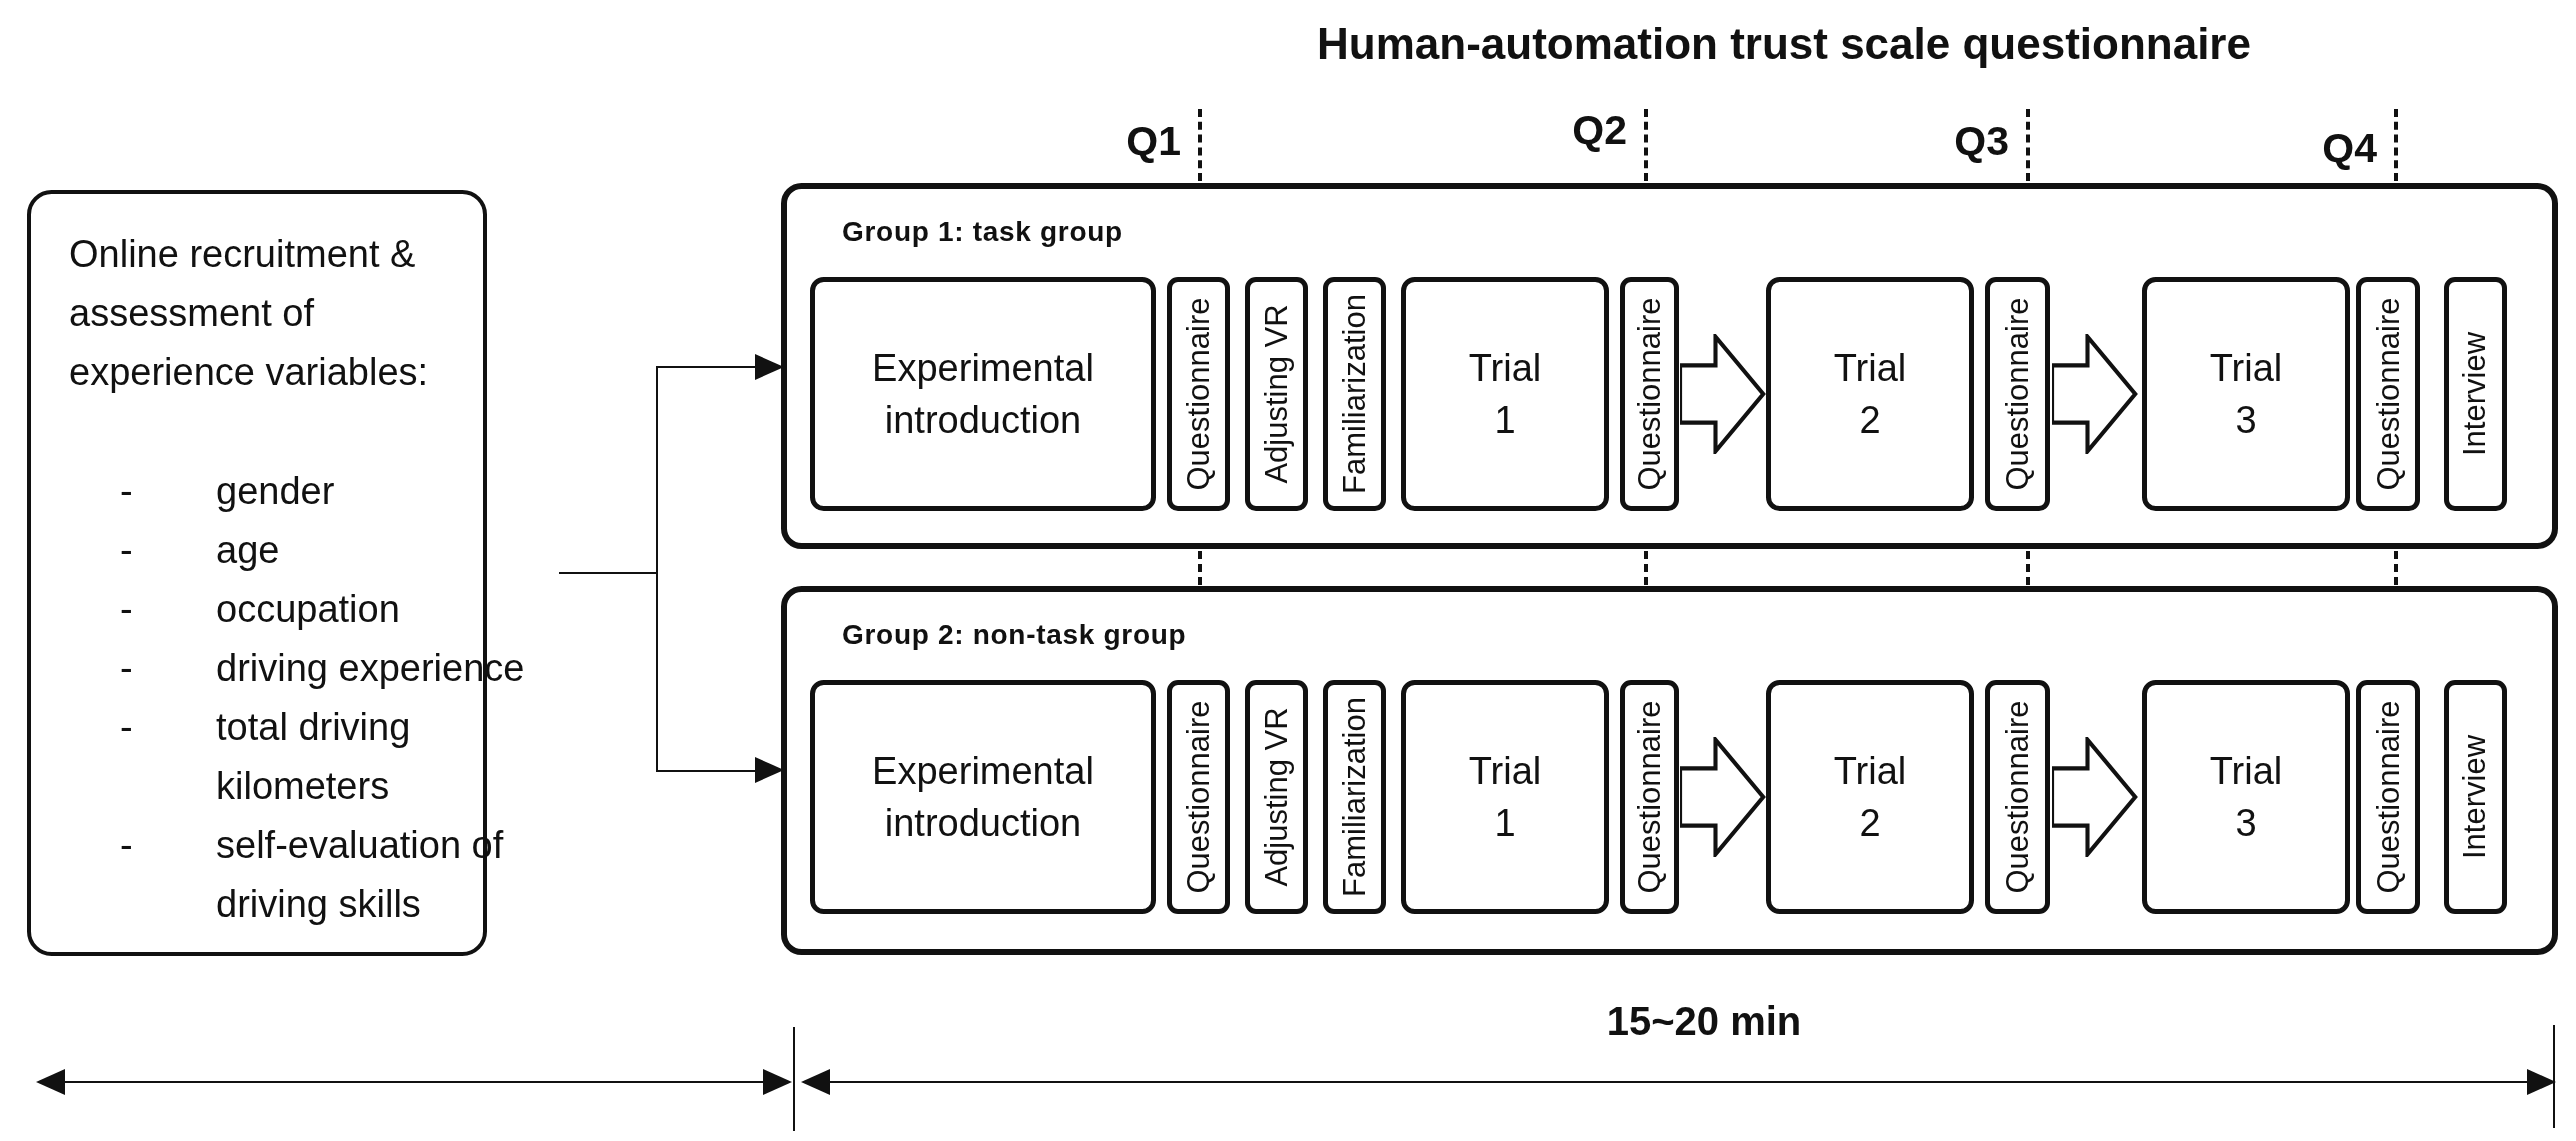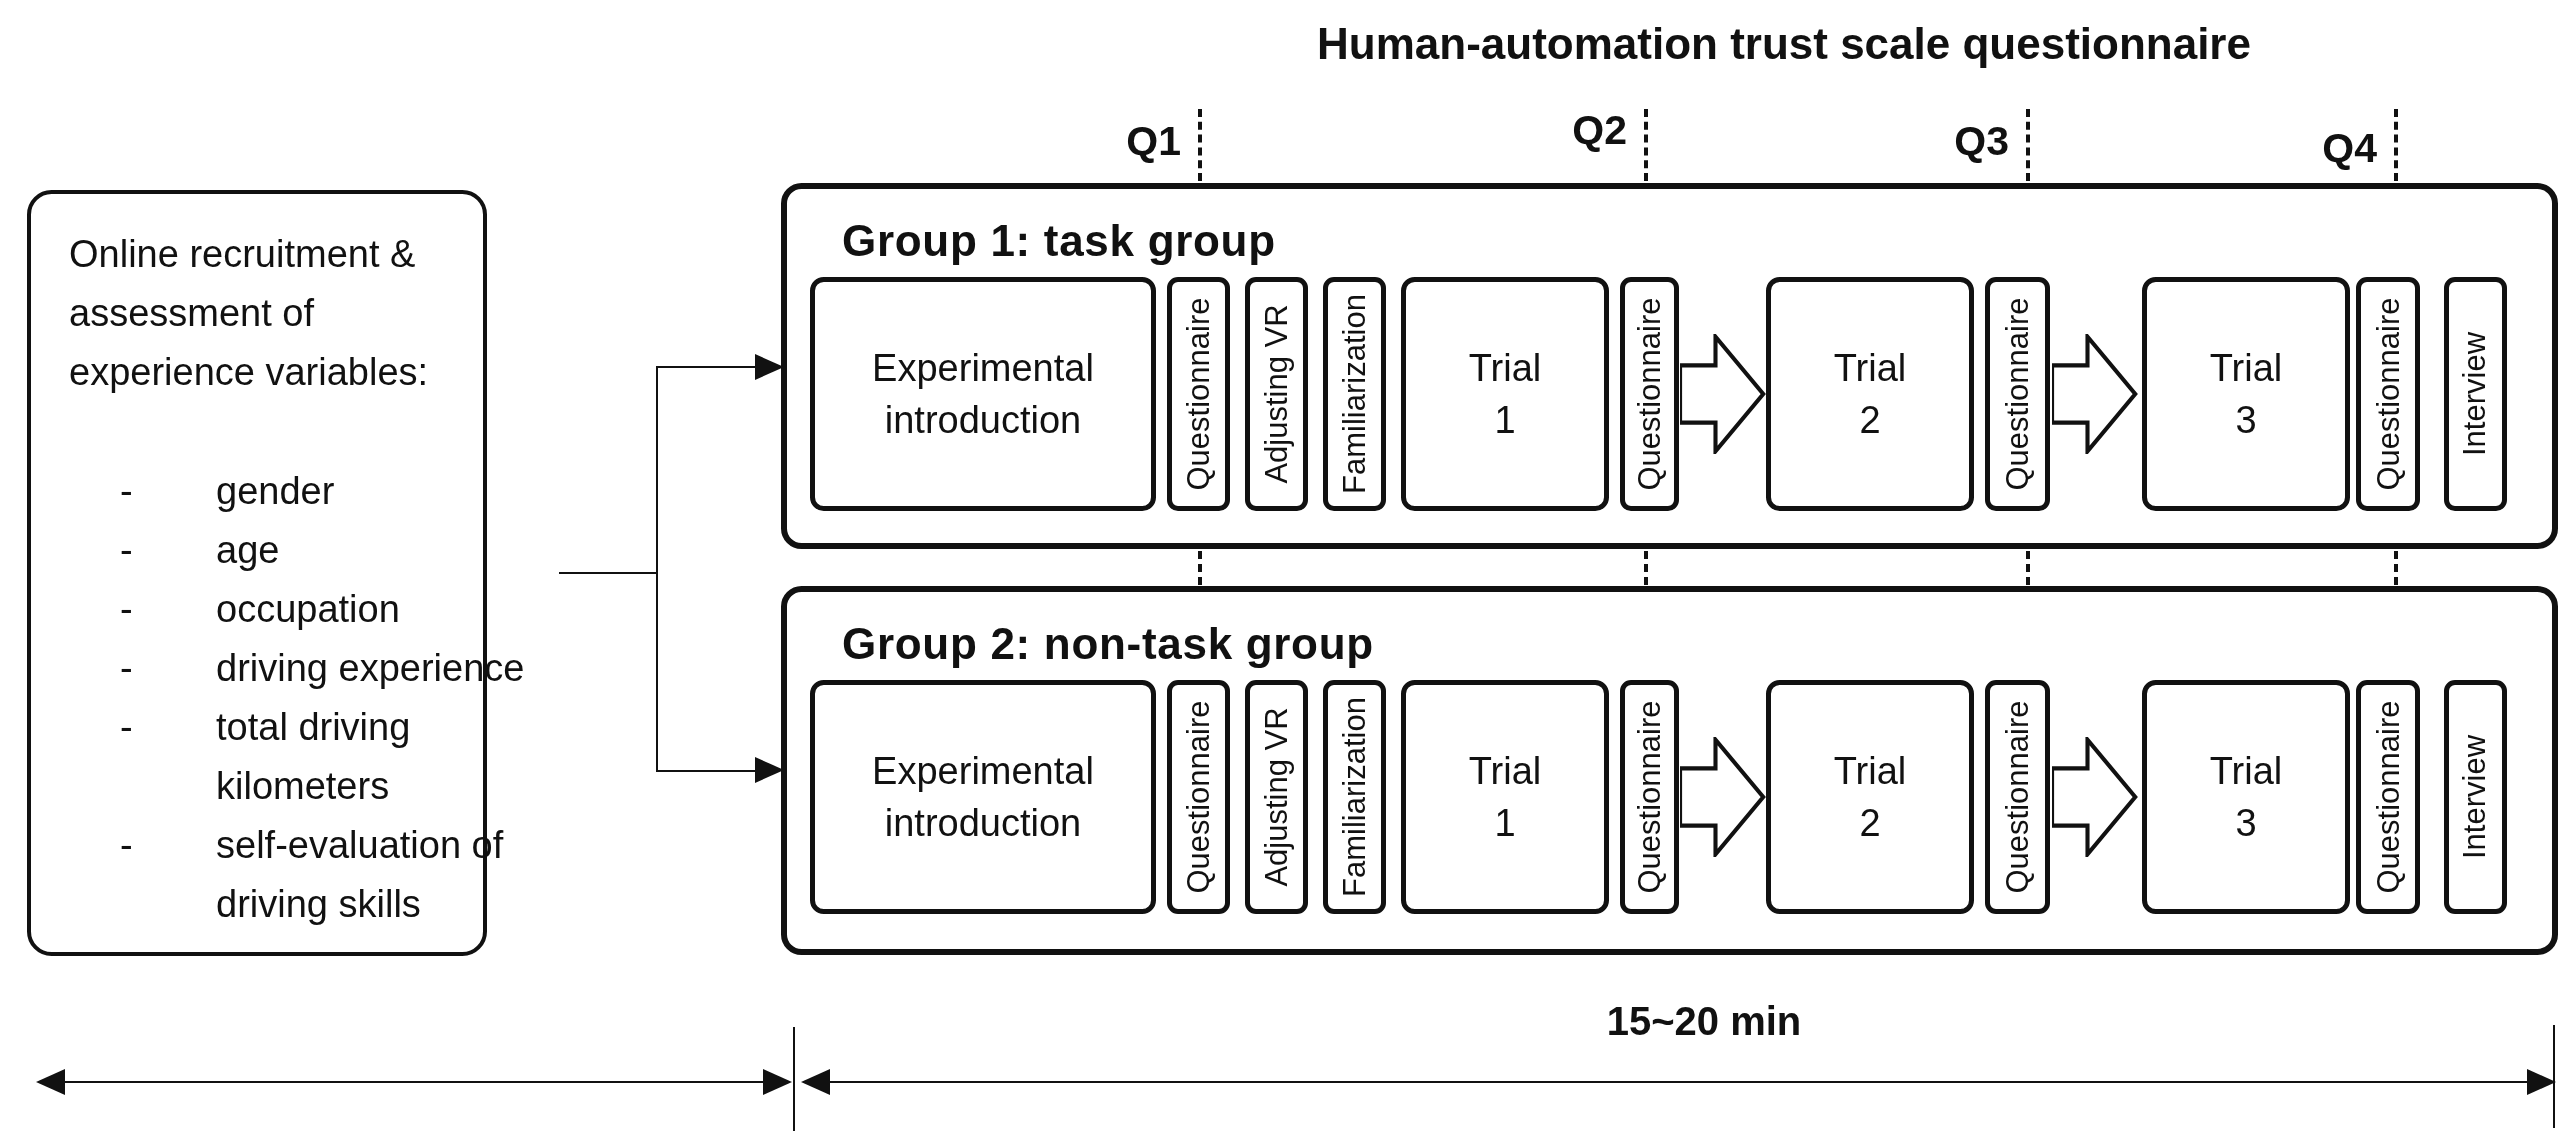--- a/index.html
+++ b/index.html
@@ -4,21 +4,21 @@
 <style>
   html,body{margin:0;padding:0;background:#ffffff;}
   #page{position:relative;width:2576px;height:1142px;background:#fff;
         font-family:"Liberation Sans", sans-serif;color:#111;overflow:hidden;}
   .abs{position:absolute;}
   .title{font-size:44px;font-weight:bold;white-space:nowrap;transform:translateX(-50%);text-align:center;}
   .qlabel{font-size:41px;font-weight:bold;white-space:nowrap;transform:translateX(-100%);}
   .vdash{border-left:4.8px dashed #111;width:0;}
   .panel{box-sizing:border-box;border:4.8px solid #111;border-radius:24.6px;background:#fff;}
   .groupbox{box-sizing:border-box;border:6.2px solid #111;border-radius:20.5px;background:#fff;}
-  .ghead{font-size:44px;font-weight:bold;letter-spacing:0.7px;white-space:nowrap;}
+  .ghead{font-size:28px;font-weight:bold;letter-spacing:0.7px;white-space:nowrap;}
   .step{box-sizing:border-box;border:5.5px solid #111;border-radius:11px;background:#fff;
         display:flex;align-items:center;justify-content:center;text-align:center;}
   .bigstep{border-radius:13.7px;font-size:38px;line-height:52px;}
   .prewrap{white-space:pre-line;}
   .vlabel{font-size:31px;white-space:nowrap;transform:rotate(-90deg);}
   .introtxt{font-size:38px;line-height:59px;white-space:nowrap;}
   .bullets{display:flex;flex-direction:column;}
   .bullet{display:flex;font-size:38px;line-height:59px;}
   .bullet .mark{width:96px;flex:0 0 96px;}
   .bullet .btxt{width:355px;}

